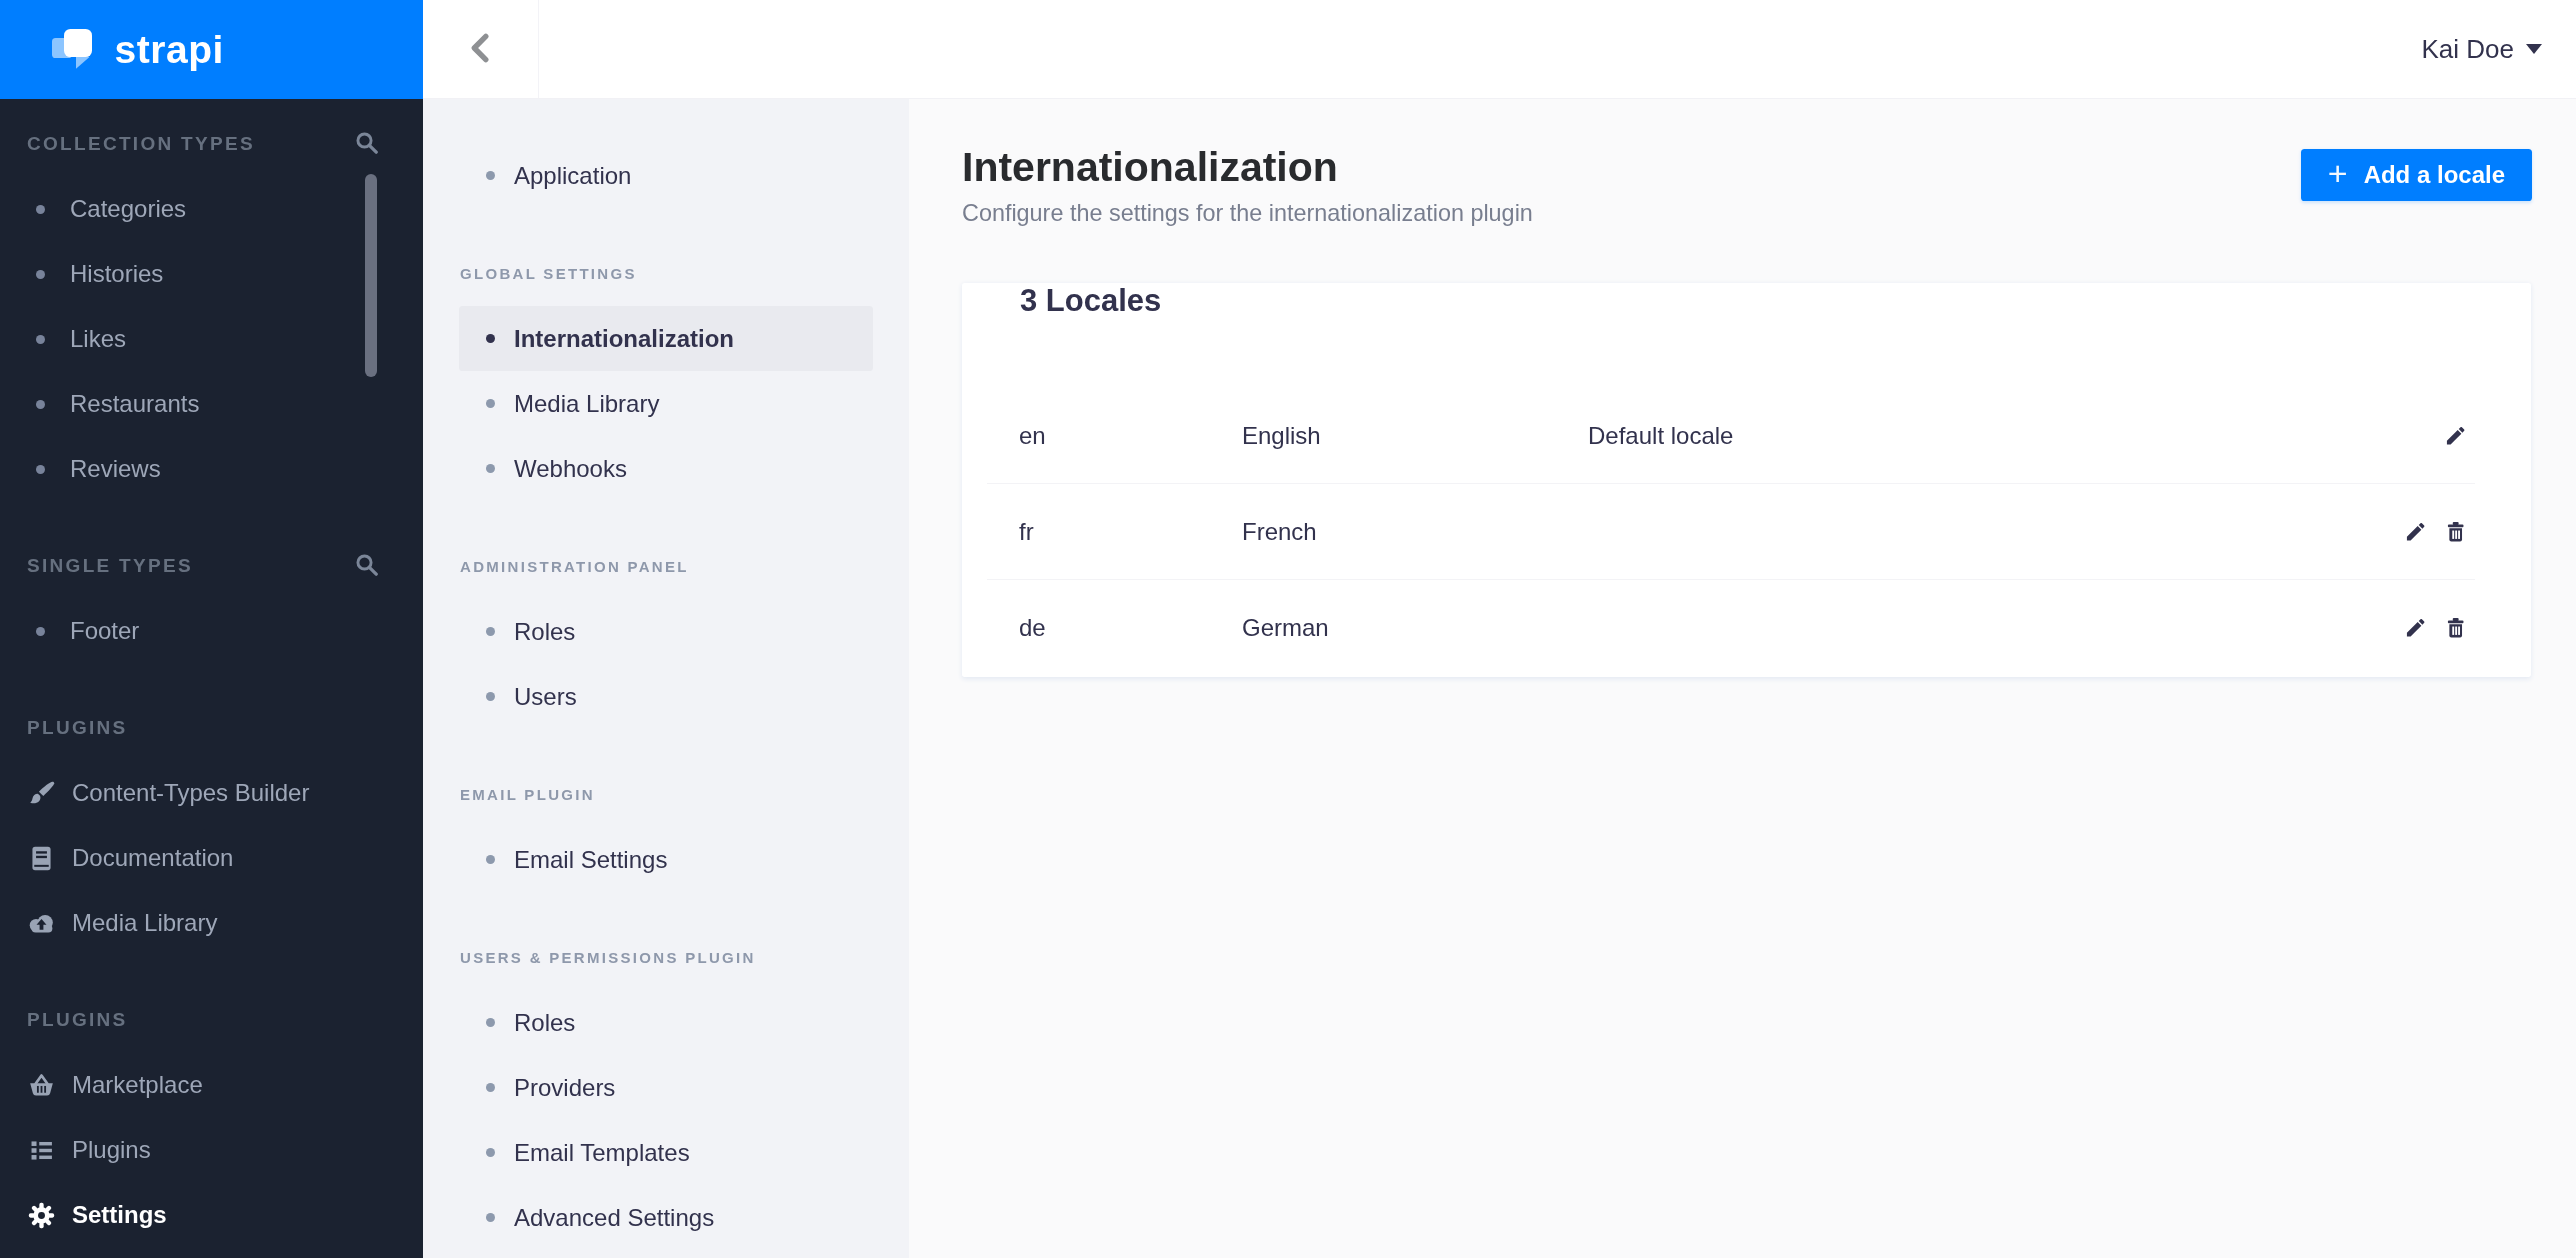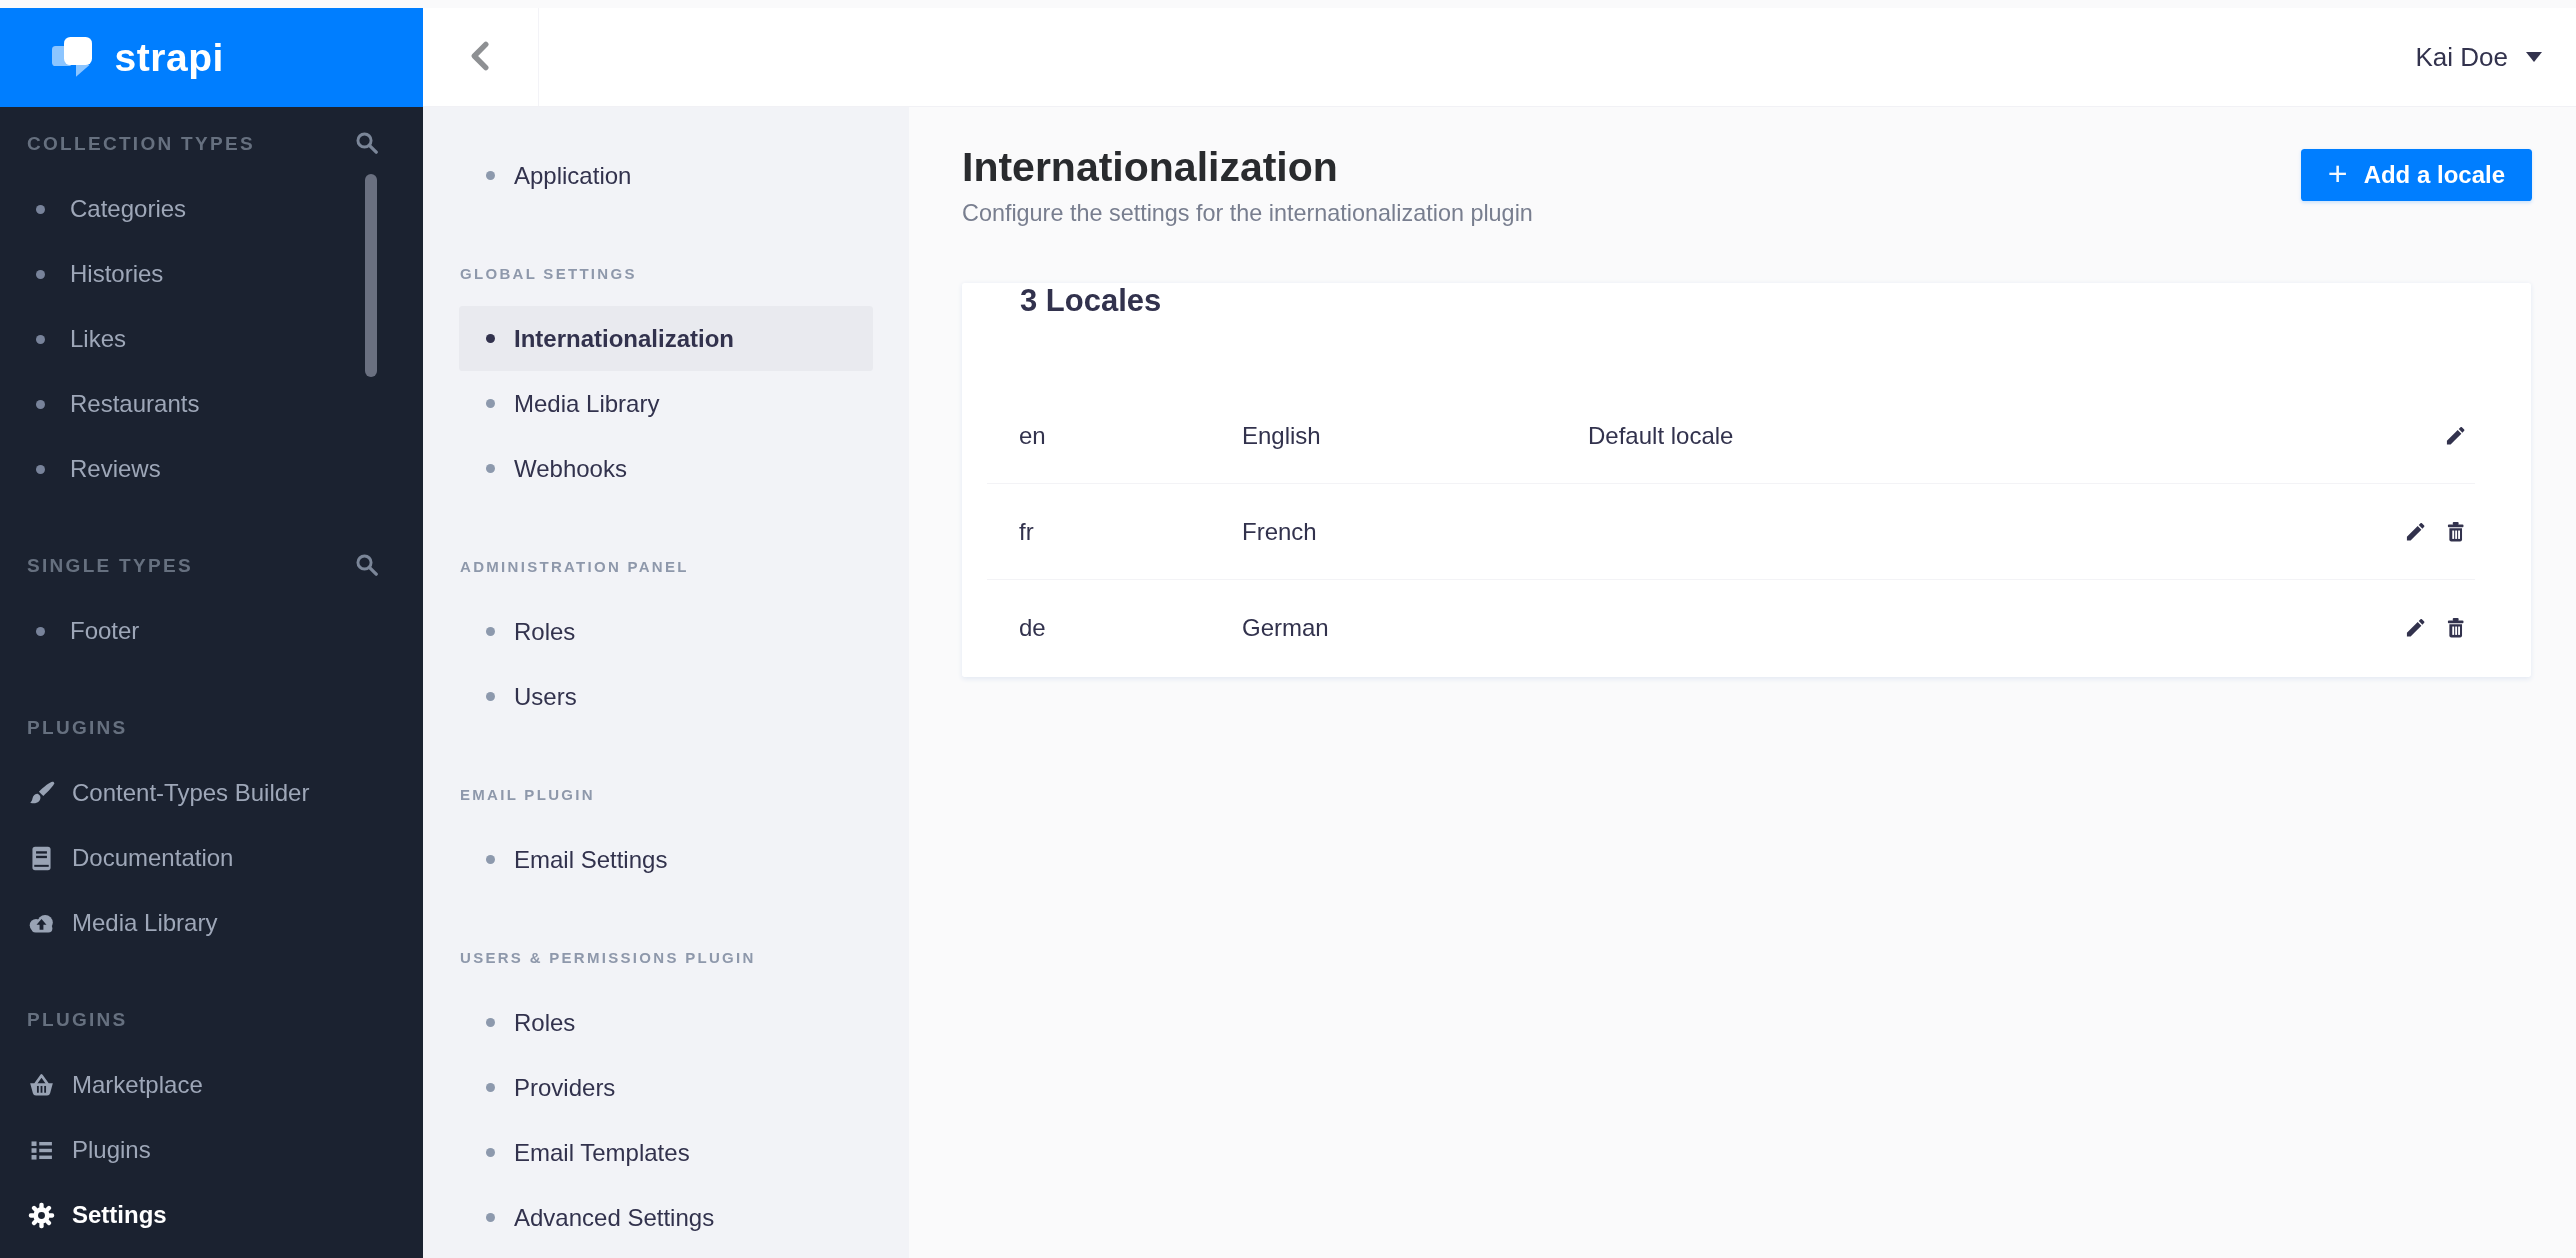--- a/index.html
+++ b/index.html
@@ -1,35 +1,35 @@
 <!DOCTYPE html>
 <html style="font-size:14.4px"><head>
 <meta charset="utf-8">
 <style>
   * { margin:0; padding:0; box-sizing:border-box; }
   html,body { width:2576px; height:1259px; overflow:hidden; }
   body { font-family:"Liberation Sans", sans-serif; background:#fafafb; position:relative; }
 
   
-  .topbar { position:absolute; top:8px; left:0; width:2576px; height:99px; background:#ffffff;
+  .topbar { position:absolute; top:0; left:0; width:2576px; height:99px; background:#ffffff;
             border-bottom:1.8px solid #f1f1f5; display:flex; align-items:stretch; z-index:5; }
   .logo-block { width:423px; height:99px; background:#007eff; display:flex; align-items:center;
                 padding-left:52px; gap:21.6px; flex:none; }
   .logo-mark { position:relative; width:41px; height:41px; flex:none; }
   .logo-mark .lm-light1 { position:absolute; left:0; top:9px; width:20px; height:20px;
                           background:rgba(255,255,255,0.55); border-radius:3.6px; }
   .logo-mark .lm-solid { position:absolute; left:11.7px; top:0; width:28px; height:28px;
                          background:#ffffff; border-radius:6.3px; }
   .logo-mark .lm-tail { position:absolute; left:24px; top:28px; width:13.5px; height:11.7px;
                         background:rgba(255,255,255,0.55);
                         clip-path:polygon(0 0, 100% 0, 0 100%); }
   .logo-text { color:#ffffff; font-size:39px; font-weight:800; letter-spacing:0.5px; }
   .back-block { width:116px; height:100%; background:#ffffff; border-right:1.8px solid #f3f3f7;
                 display:flex; align-items:center; justify-content:center; flex:none; cursor:pointer; }
-  .user-block { margin-left:auto; display:flex; align-items:center; gap:18px; padding-right:34px;
+  .user-block { margin-left:auto; display:flex; align-items:center; gap:12px; padding-right:34px;
                 cursor:pointer; }
   .user-name { font-size:26px; color:#32324d; font-weight:500; }
   .caret-down { width:0; height:0; border-left:8px solid transparent; border-right:8px solid transparent;
                 border-top:10px solid #32324d; }
 
   
   .left-sidebar { position:absolute; top:99px; left:0; width:423px; height:1160px;
                   background:#1b2230; padding-top:12.6px;text-align:right; }
   .ls-section { margin-top:0; }
   .ls-section + .ls-section { margin-top:32px; }

